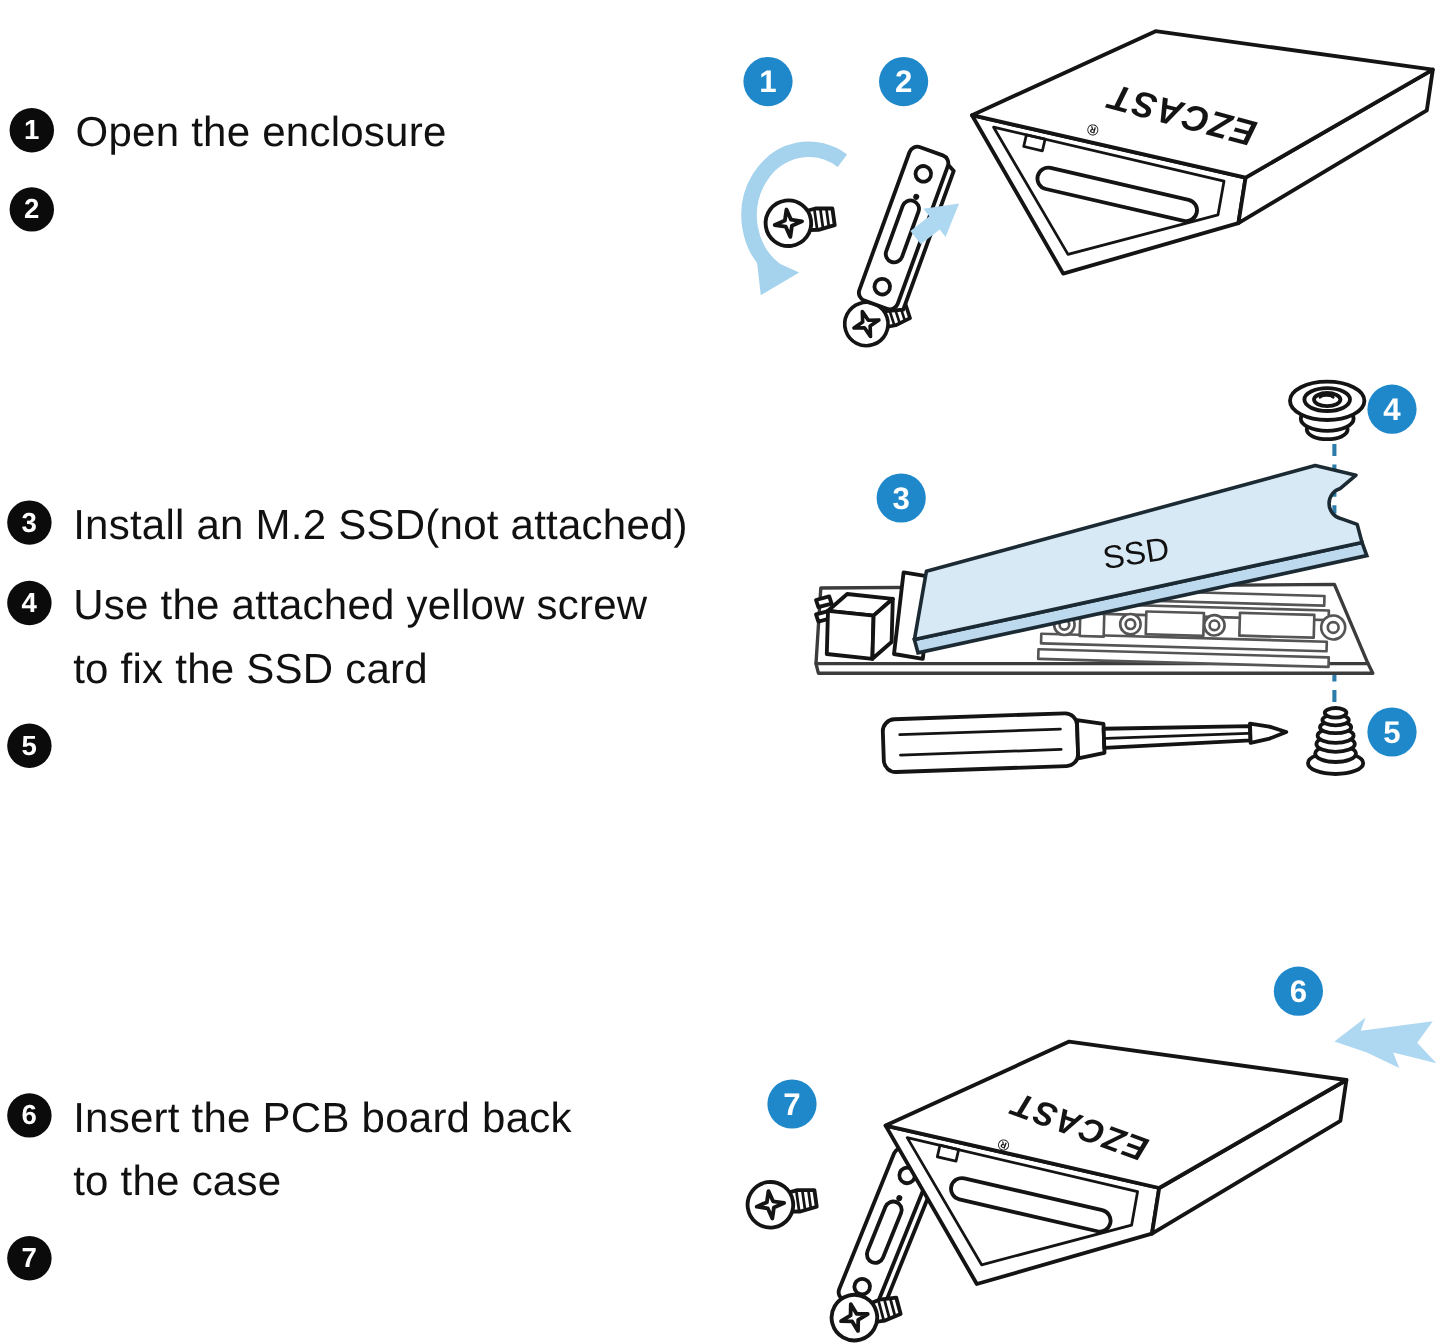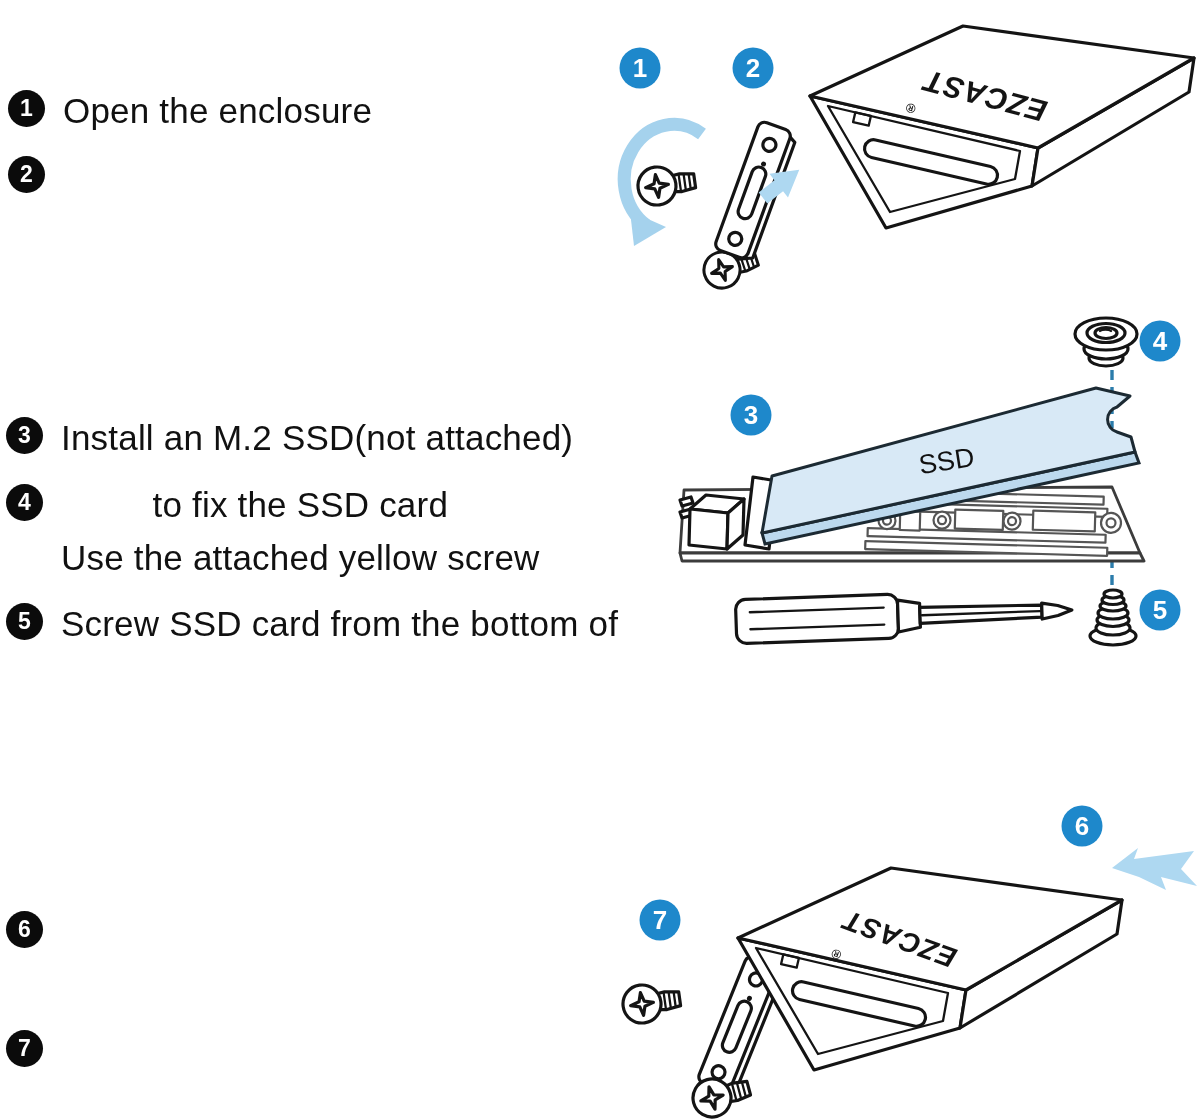--- a/index.html
+++ b/index.html
@@ -9,21 +9,21 @@
   }
   .step{
     position:absolute;display:flex;align-items:flex-start;color:#111;
     font-size:35px;letter-spacing:.2px;
   }
   .badge{
     flex:0 0 auto;width:37px;height:37px;border-radius:50%;background:#0b0b0b;color:#fff;
     font-size:23px;font-weight:bold;display:flex;align-items:center;justify-content:center;
     margin-top:6px;margin-right:18px;
   }
-  .lines{line-height:53px;white-space:nowrap;text-align:center;}
+  .lines{line-height:53px;white-space:nowrap;}
   #art{position:absolute;left:0;top:0;}
   .ln{stroke:#141414;stroke-width:3.2;stroke-linejoin:round;stroke-linecap:round;fill:#fff;}
   .ln2{stroke:#141414;stroke-width:2.3;stroke-linejoin:round;stroke-linecap:round;fill:none;}
   .pcb{stroke:#3c3c3c;stroke-width:2.8;stroke-linejoin:round;fill:#fff;}
   .pcb2{stroke:#555;stroke-width:2.2;stroke-linejoin:round;fill:#fff;}
   .bluefill{fill:#aed8f1;stroke:none;}
   .badge-b{fill:#1e88cb;}
   .badge-t{fill:#ffffff;font-size:26px;font-weight:bold;text-anchor:middle;font-family:"Liberation Sans",sans-serif;}
   .brand{font-family:"Liberation Sans",sans-serif;font-weight:bold;font-style:italic;fill:#141414;}
 </style>
@@ -41,32 +41,35 @@
 </div>
 <div class="step" style="left:6px;top:411px;">
   <div class="badge">3</div>
   <div class="lines">
       <div>Install an M.2 SSD(not attached)</div>
     </div>
 </div>
 <div class="step" style="left:6px;top:478px;">
   <div class="badge">4</div>
   <div class="lines">
+    <div>Use the attached yellow screw</div>
     <div>to fix the SSD card</div>
-    <div>Use the attached yellow screw</div>
   </div>
 </div>
 <div class="step" style="left:6px;top:597px;">
   <div class="badge">5</div>
   <div class="lines">
-    <div>Screw SSD card from the bottom of</div>
   </div>
 </div>
 <div class="step" style="left:6px;top:905px;">
   <div class="badge">6</div>
+  <div class="lines">
+    <div>Insert the PCB board back</div>
+    <div>to the case</div>
+  </div>
 </div>
 <div class="step" style="left:6px;top:1024px;">
   <div class="badge">7</div>
 </div>
 
 <svg id="art" width="1200" height="1120" viewBox="0 0 1200 1120">
 
   <defs>
 
     <g id="enclosure-shape">

